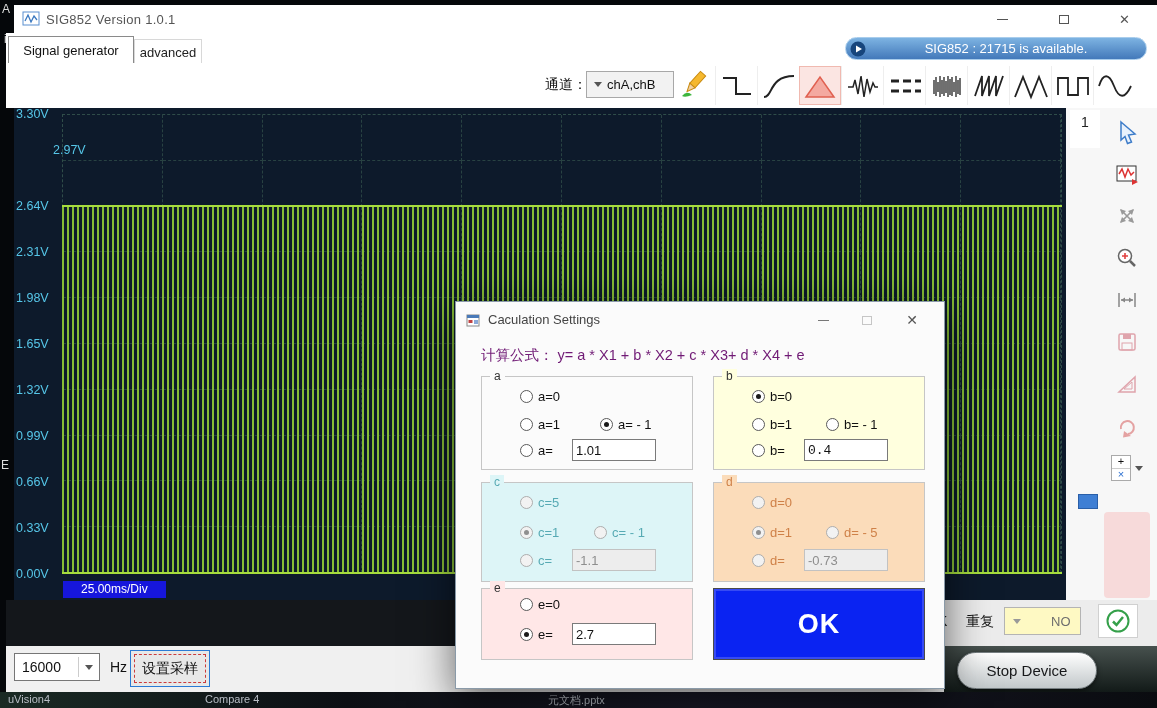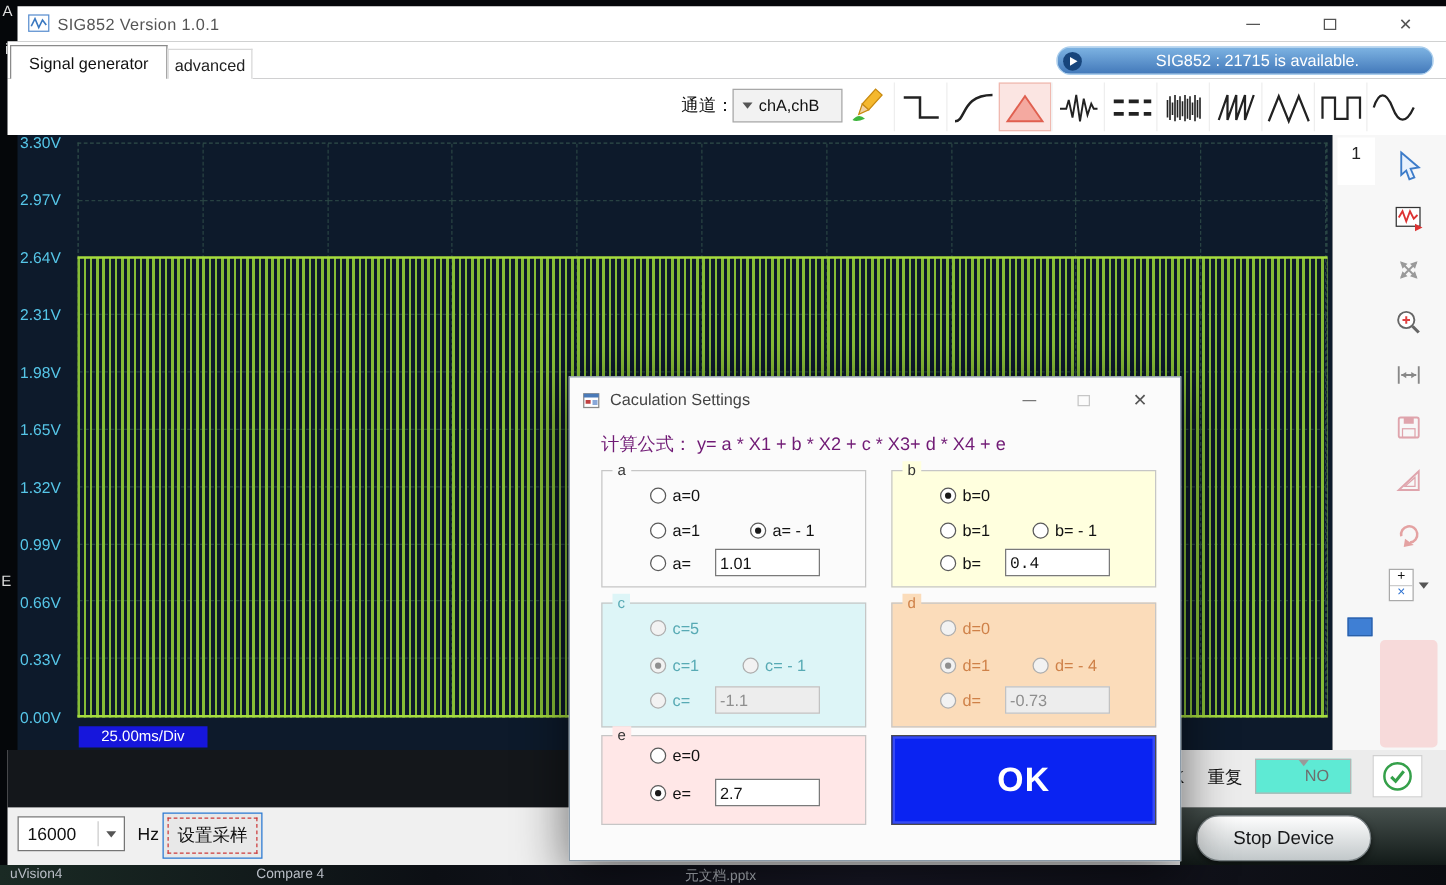--- a/index.html
+++ b/index.html
@@ -38,21 +38,21 @@
   .sbtn{position:absolute;left:38px;width:46px;height:40px;display:flex;align-items:center;justify-content:center;background:#f7f7f7;}
   .slider{position:absolute;left:12px;top:386px;width:20px;height:15px;background:#3f7fd4;border:1px solid #2a5fa8;}
   .pinkblock{position:absolute;left:38px;top:404px;width:46px;height:86px;background:#f7dada;border-radius:4px;}
   .spin{width:20px;height:26px;background:#fff;border:1px solid #aaa;display:flex;flex-direction:column;}
   .spin div{flex:1;display:flex;align-items:center;justify-content:center;font-size:11px;line-height:1;}
   .spin-plus{color:#111;border-bottom:1px solid #ccc;}
   .spin-mul{color:#2a6fd0;}
   
   .stripA{position:absolute;left:6px;top:600px;width:1151px;height:46px;background:#ececec;}
   .stripA-dark{position:absolute;left:0;top:0;width:780px;height:46px;background:#14171b;}
-  .rep-dd{position:absolute;left:998px;top:7px;width:77px;height:28px;background:#5eead4;border:1px solid #b4b4b4;display:flex;align-items:center;font-size:13px;color:#6e6e6e;flex-direction:column;}
+  .rep-dd{position:absolute;left:998px;top:7px;width:77px;height:28px;background:#fef9c3;border:1px solid #b4b4b4;display:flex;align-items:center;font-size:13px;color:#6e6e6e;}
   .checkbtn{position:absolute;left:1092px;top:4px;width:40px;height:34px;background:#fff;border:1px solid #d0d0d0;display:flex;align-items:center;justify-content:center;}
   .stripB{position:absolute;left:6px;top:646px;width:1151px;height:46px;background:#f0f0f0;}
   .combo{position:absolute;left:8px;top:7px;width:86px;height:28px;background:#fff;border:1px solid #767676;display:flex;align-items:center;font-size:14px;color:#111;}
   .hz{position:absolute;left:104px;top:13px;font-size:14px;color:#111;}
   .setbtn{position:absolute;left:124px;top:4px;width:80px;height:37px;background:#e8e8e8;border:1px solid #2a7ad4;font-size:14px;color:#111;display:flex;align-items:center;justify-content:center;position:absolute;}
   .setbtn::after{content:"";position:absolute;inset:3px;border:1px dashed #cc3a3a;}
   .darkpanel{position:absolute;left:938px;top:0;width:213px;height:46px;background:linear-gradient(#47514e,#121a18);}
   .stopbtn{position:absolute;left:13px;top:6px;width:140px;height:37px;border-radius:19px;background:linear-gradient(#fefefe,#c2c8ca);border:1px solid #777f82;box-shadow:0 2px 5px rgba(0,0,0,.55);font-size:15px;color:#17181a;display:flex;align-items:center;justify-content:center;}
   
   .taskbar{position:absolute;left:0;top:692px;width:1157px;height:16px;background:linear-gradient(90deg,#1a2a24,#0c0f14 30%,#181826 60%,#0a0c10);}
@@ -178,21 +178,21 @@
     <div class="wavebtn" style="left:1087px">
         <svg width="36" height="32">
           <path d="M2,16 C6,3 12,3 17,16 C22,29 28,29 34,16" fill="none" stroke="#222" stroke-width="1.8"></path>
         </svg>
       </div>
   </div>
 
   <div class="plot">
     <div>
         <div class="ylab" style="top: -1px;">3.30V</div>
-        <div class="ylab" style="top: 45px;">2.97V</div>
+        <div class="ylab" style="top: 35px; margin-left: 37px;">2.97V</div>
         <div class="ylab" style="top: 91px;">2.64V</div>
         <div class="ylab" style="top: 137px;">2.31V</div>
         <div class="ylab" style="top: 183px;">1.98V</div>
         <div class="ylab" style="top: 229px;">1.65V</div>
         <div class="ylab" style="top: 275px;">1.32V</div>
         <div class="ylab" style="top: 321px;">0.99V</div>
         <div class="ylab" style="top: 367px;">0.66V</div>
         <div class="ylab" style="top: 413px;">0.33V</div>
         <div class="ylab" style="top: 459px;">0.00V</div>
       </div>
@@ -500,21 +500,21 @@
       <div class="rrow" style="left:38px;top:12px">
           <span class="radio"></span>
           <span>d=0</span>
         </div>
       <div class="rrow" style="left:38px;top:42px">
           <span class="radio on"></span>
           <span>d=1</span>
         </div>
       <div class="rrow" style="left:112px;top:42px">
           <span class="radio"></span>
-          <span>d= - 4</span>
+          <span>d= - 5</span>
         </div>
       <div class="rrow" style="left:38px;top:70px">
           <span class="radio"></span>
           <span>d=</span>
         </div>
       <input class="txt dis" style="left: 90px; top: 66px;" value="-0.73">
     </div>
 
     <div class="grp" style="left:25px;top:286px;width:212px;height:72px;background:#ffe7e7">
       <span class="grp-label" style="background:#ffe7e7;color:#333">e</span>

